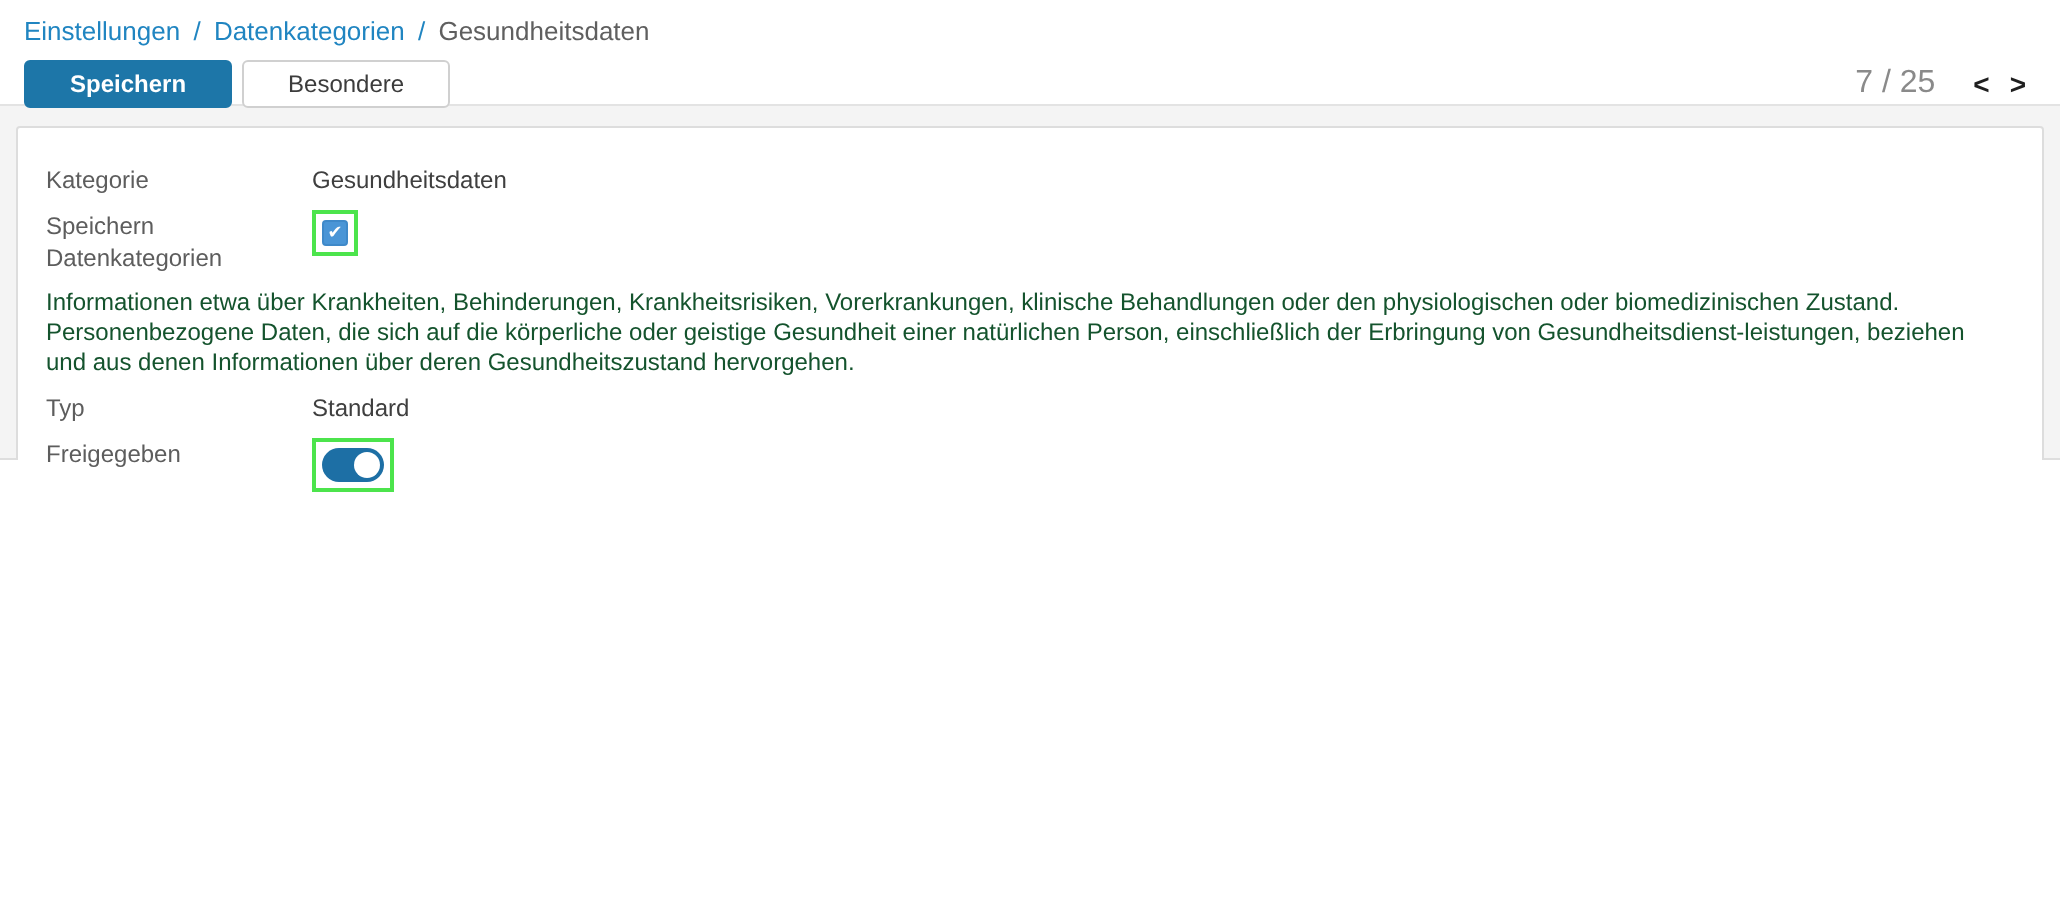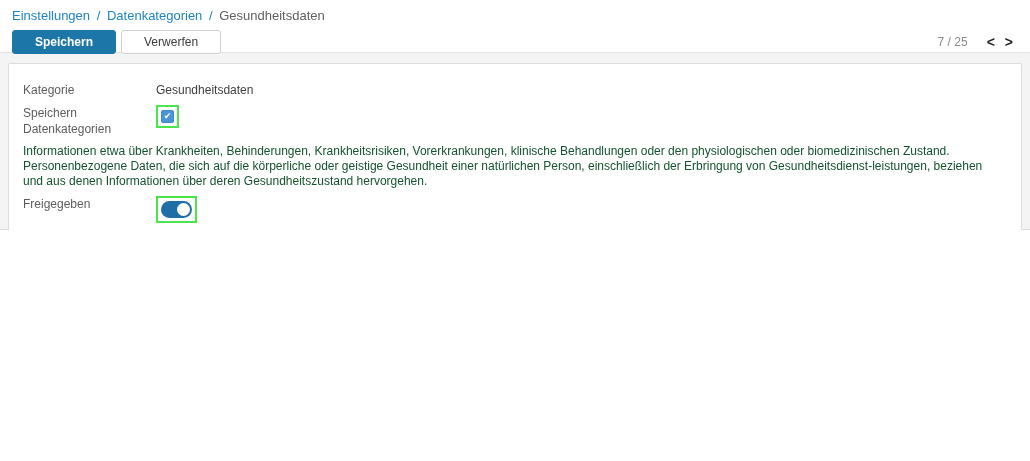--- a/index.html
+++ b/index.html
@@ -33,21 +33,21 @@
     padding: 5px 22px; border-radius: 3px; cursor: pointer;
   }
   .btn-primary {
     background: #1d76a8; border: 1px solid #1d76a8; color: #fff;
     font-weight: bold; margin-right: 5px;
   }
   .btn-secondary {
     background: #fff; border: 1px solid #d0d0d0; color: #3c3c3c;
   }
   .toolbar-right { margin-left: auto; display: flex; align-items: center; }
-  .pagination { color: #8a8a8a; font-size: 12px; margin-right: 14px; }
+  .pagination { color: #8a8a8a; font-size: 16px; margin-right: 14px; }
   .nav-btn {
     background: none; border: none; cursor: pointer;
     font-family: "Liberation Sans", sans-serif;
     font-size: 14px; font-weight: bold; color: #1f1f1f;
     padding: 0 5px; line-height: 16px;
   }
 
   
   .content {
     background: #f4f4f4;
@@ -114,21 +114,21 @@
     <div class="breadcrumb">
       <a>Einstellungen</a>
       <span class="sep">/</span>
       <a>Datenkategorien</a>
       <span class="sep">/</span>
       <span class="current">Gesundheitsdaten</span>
     </div>
 
     <div class="toolbar">
       <button class="btn btn-primary">Speichern</button>
-      <button class="btn btn-secondary">Verwerfen</button>
+      <button class="btn btn-secondary">Besondere</button>
       <div class="toolbar-right">
         <span class="pagination">7 / 25</span>
         <button class="nav-btn">
           <span>&lt;</span>
         </button>
         <button class="nav-btn">
           <span>&gt;</span>
         </button>
       </div>
     </div>
@@ -150,20 +150,24 @@
               <span>✔</span>
             </span>
           </span>
         </div>
       </div>
 
       <div class="row">
         <div class="row-value desc">Informationen etwa über Krankheiten, Behinderungen, Krankheitsrisiken, Vorerkrankungen, klinische Behandlungen oder den physiologischen oder biomedizinischen Zustand. Personenbezogene Daten, die sich auf die körperliche oder geistige Gesundheit einer natürlichen Person, einschließlich der Erbringung von Gesundheitsdienst-leistungen, beziehen und aus denen Informationen über deren Gesundheitszustand hervorgehen.</div>
       </div>
 
+      <div class="row">
+        <div class="row-label">Typ</div>
+        <div class="row-value">Standard</div>
+      </div>
 
       <div class="row" style="margin-bottom:0;">
         <div class="row-label">Freigegeben</div>
         <div class="row-value">
           <span class="hl-box">
             <span class="toggle">
               <span class="knob"></span>
             </span>
           </span>
         </div>

